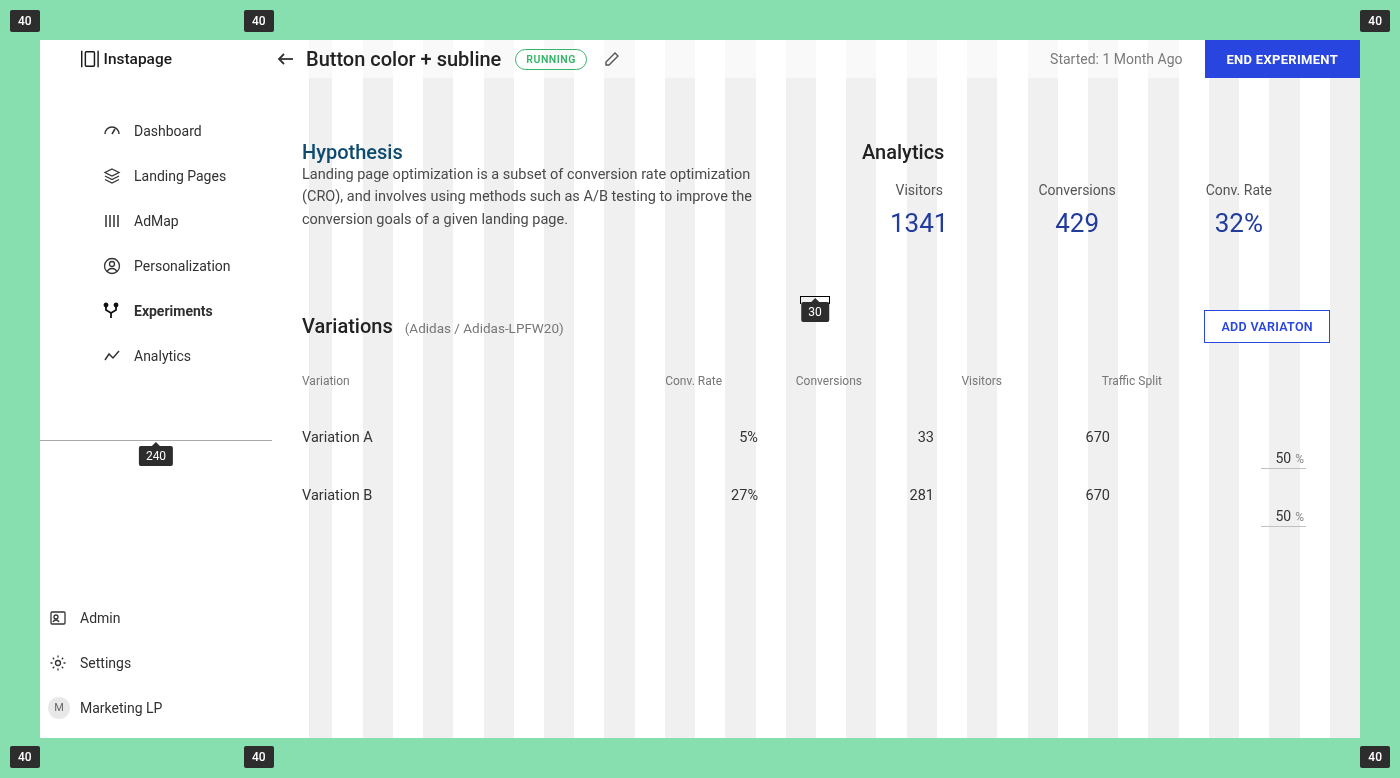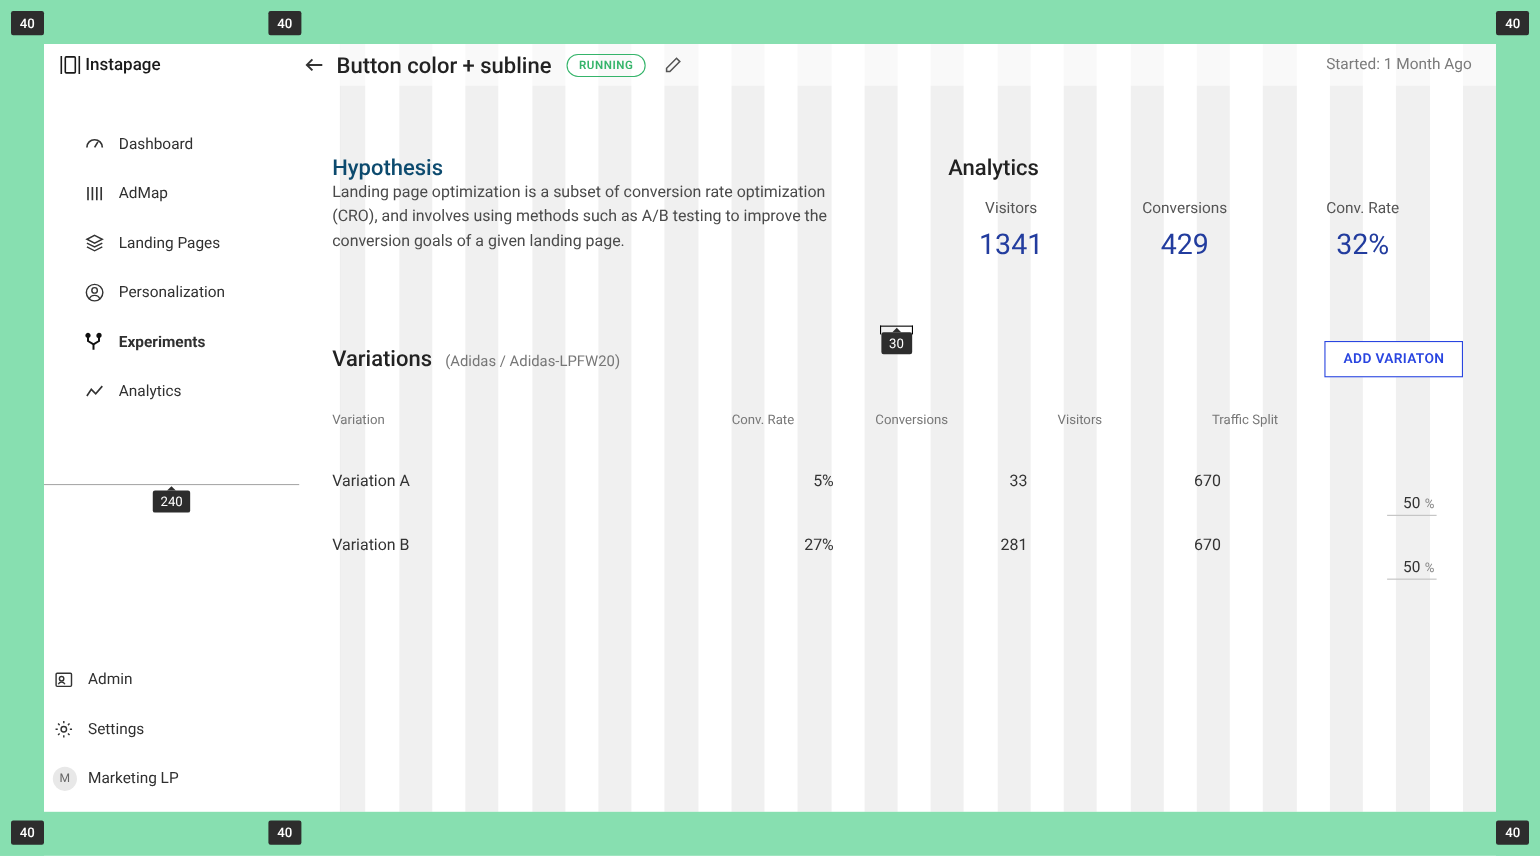--- a/index.html
+++ b/index.html
@@ -16,21 +16,21 @@
 .tick { position: absolute; pointer-events: none; }
 .tick .measure { height: 8px; border-left: 1px solid #000; border-right: 1px solid #000; border-top: 1px solid #000; position: relative; }
 .tick .label { position: absolute; left: 50%; transform: translateX(-50%); top: 6px; background: #2d2d2d; color: #fff; font-size: 12px; padding: 3px 7px; border-radius: 2px; }
 .tick .label::before { content: ""; position: absolute; top: -4px; left: 50%; transform: translateX(-50%); border-left: 4px solid transparent; border-right: 4px solid transparent; border-bottom: 4px solid #2d2d2d; }
 
 .gridcols { position: absolute; top: 40px; bottom: 40px; left: 272px; right: 40px; pointer-events: none; z-index: 1; }
 .gridcols .col { position: absolute; top: 0; bottom: 0; width: 29.5px; background: rgba(0,0,0,0.06); }
 
 
 .app { position: absolute; inset: 0; background: #fff; }
-.sidebar { position: absolute; left: 40px; top: 40px; bottom: 40px; width: 270px; background: #fff; border-right: 1px solid #ededed; z-index: 5; }
+.sidebar { position: absolute; left: 40px; top: 40px; bottom: 40px; width: 270px; background: #fff; border-right: 1px solid #ededed; z-index: 5; padding-left: 26px; }
 .logo { height: 38px; display: flex; align-items: center; padding-left: 8px; }
 .logo svg { height: 20px; }
 .nav { padding-top: 30px; margin-left: 28px; }
 .nav-item { display: flex; align-items: center; height: 45px; padding-left: 8px; cursor: pointer; color: #303030; font-size: 14px; }
 .nav-item .ic { width: 20px; height: 20px; display: flex; align-items: center; justify-content: center; margin-right: 12px; color: #303030; }
 .nav-item.active { font-weight: 700; }
 .nav-bottom { position: absolute; bottom: 8px; left: 0; right: 0; }
 .hr-tick { position: absolute; left: 40px; top: 440px; width: 232px; pointer-events:none; z-index:60; }
 .hr-tick .line { height: 1px; background: #aaa; position: relative; }
 .hr-tick .label { position: absolute; left: 50%; transform: translateX(-50%); top: 6px; background: #2d2d2d; color: #fff; font-size: 12px; padding: 3px 7px; border-radius: 2px; }
@@ -104,38 +104,38 @@
         <span class="ic">
             <svg width="18" height="18" viewBox="0 0 18 18">
               <path d="M2 12a7 7 0 0 1 14 0" fill="none" stroke="#333" stroke-width="1.5"></path>
               <line x1="9" y1="12" x2="12" y2="7" stroke="#333" stroke-width="1.5"></line>
             </svg>
           </span>
         <span>Dashboard</span>
       </div>
       <div class="nav-item">
         <span class="ic">
+            <svg width="18" height="18" viewBox="0 0 18 18" stroke="#333" stroke-width="1.3" fill="none">
+              <path d="M9 2l7 3.5-7 3.5-7-3.5z"></path>
+              <path d="M2 9l7 3.5 7-3.5"></path>
+              <path d="M2 12.5l7 3.5 7-3.5"></path>
+            </svg>
+          </span>
+        <span>Landing Pages</span>
+      </div>
+      <div class="nav-item">
+        <span class="ic">
             <svg width="18" height="18" viewBox="0 0 18 18" stroke="#333" stroke-width="1.5" fill="none">
               <line x1="3" y1="3" x2="3" y2="15"></line>
               <line x1="7" y1="3" x2="7" y2="15"></line>
               <line x1="11" y1="3" x2="11" y2="15"></line>
               <line x1="15" y1="3" x2="15" y2="15"></line>
             </svg>
           </span>
         <span>AdMap</span>
-      </div>
-      <div class="nav-item">
-        <span class="ic">
-            <svg width="18" height="18" viewBox="0 0 18 18" stroke="#333" stroke-width="1.3" fill="none">
-              <path d="M9 2l7 3.5-7 3.5-7-3.5z"></path>
-              <path d="M2 9l7 3.5 7-3.5"></path>
-              <path d="M2 12.5l7 3.5 7-3.5"></path>
-            </svg>
-          </span>
-        <span>Landing Pages</span>
       </div>
       <div class="nav-item">
         <span class="ic">
             <svg width="18" height="18" viewBox="0 0 18 18" stroke="#333" stroke-width="1.3" fill="none">
               <circle cx="9" cy="9" r="7.5"></circle>
               <circle cx="9" cy="7" r="2.5"></circle>
               <path d="M4 15c1-2.5 3-3.5 5-3.5s4 1 5 3.5"></path>
             </svg>
           </span>
         <span>Personalization</span>
@@ -198,20 +198,21 @@
       </div>
       <div class="title">Button color + subline</div>
       <div class="pill">RUNNING</div>
       <div class="editic">
         <svg width="16" height="16" viewBox="0 0 16 16" stroke="#555" stroke-width="1.4" fill="none">
             <path d="M11 2l3 3-9 9H2v-3z"></path>
           </svg>
       </div>
       <div class="header-right">
         <div class="started">Started: 1 Month Ago</div>
+        <div class="endbtn">END EXPERIMENT</div>
       </div>
     </div>
 
     <div class="content">
       <div class="row1">
         <div class="hyp">
           <h2>Hypothesis</h2>
           <p>Landing page optimization is a subset of conversion rate optimization (CRO), and involves using methods such as A/B testing to improve the conversion goals of a given landing page.</p>
         </div>
         <div class="analytics">

